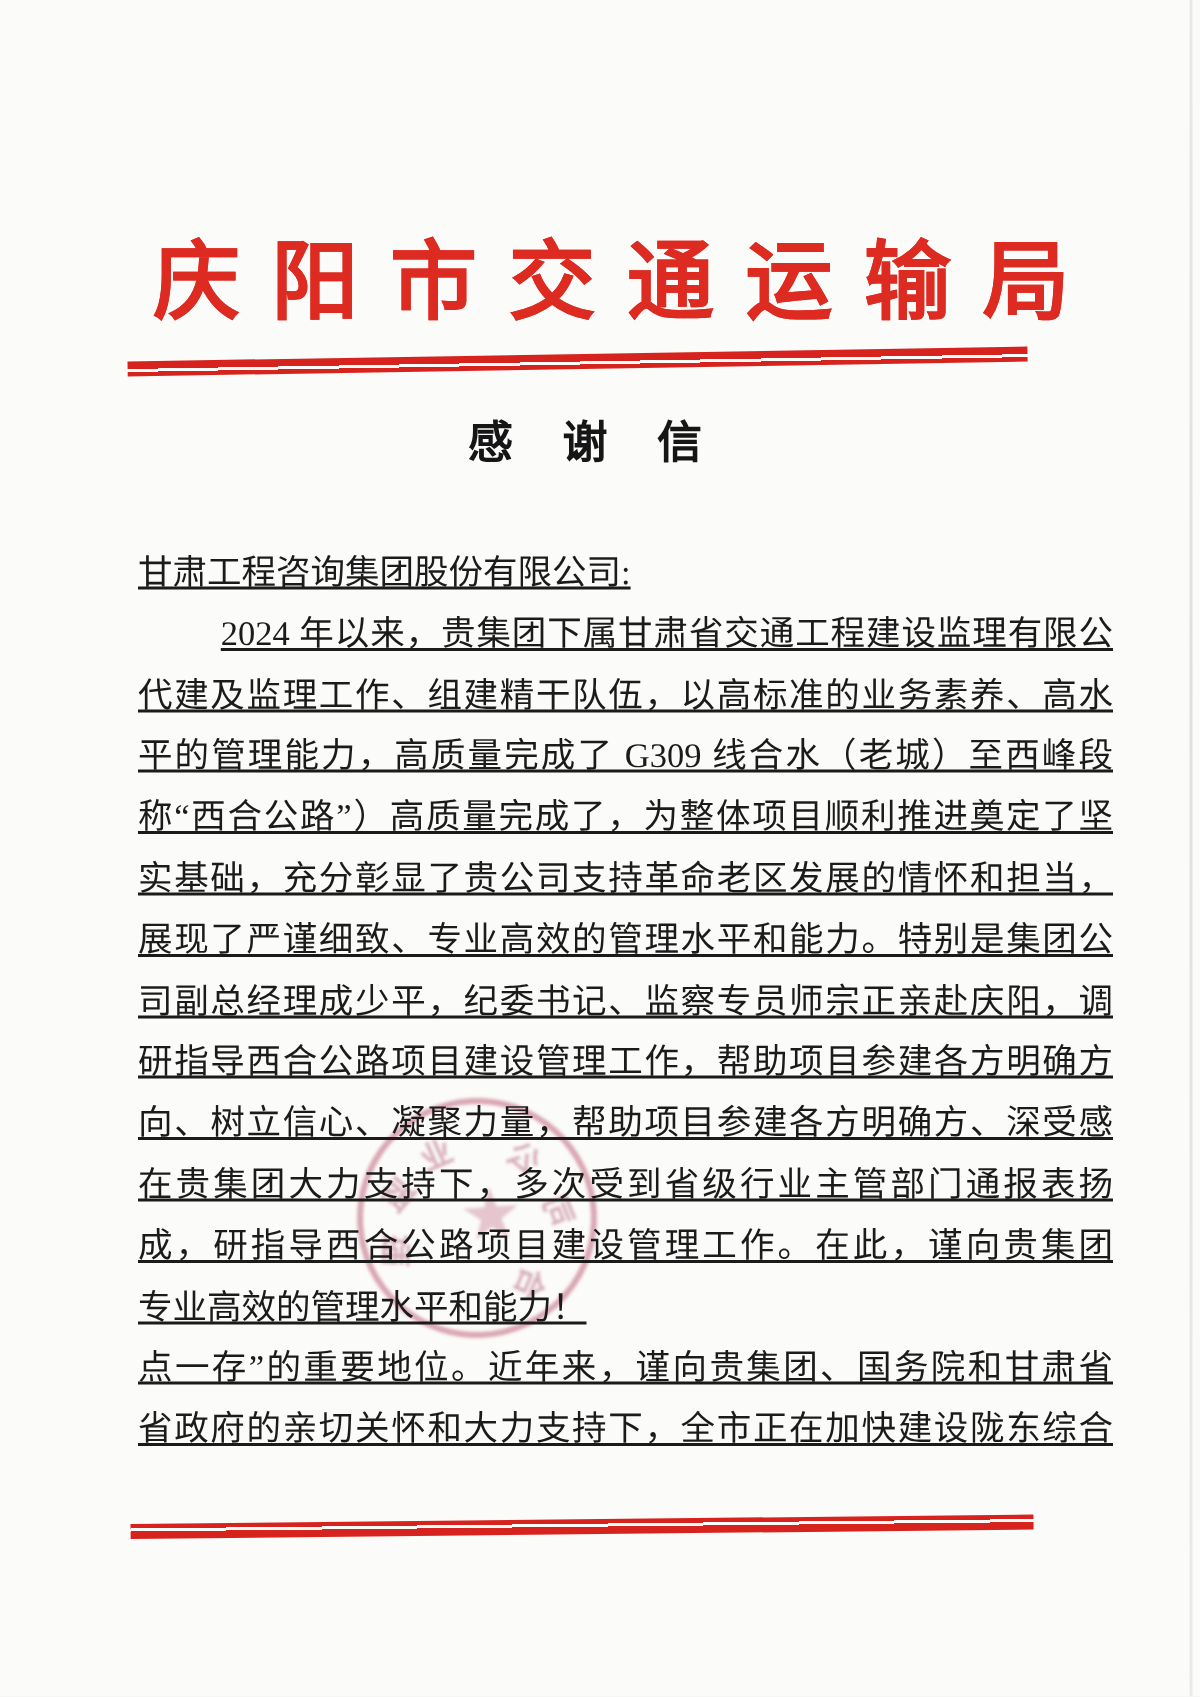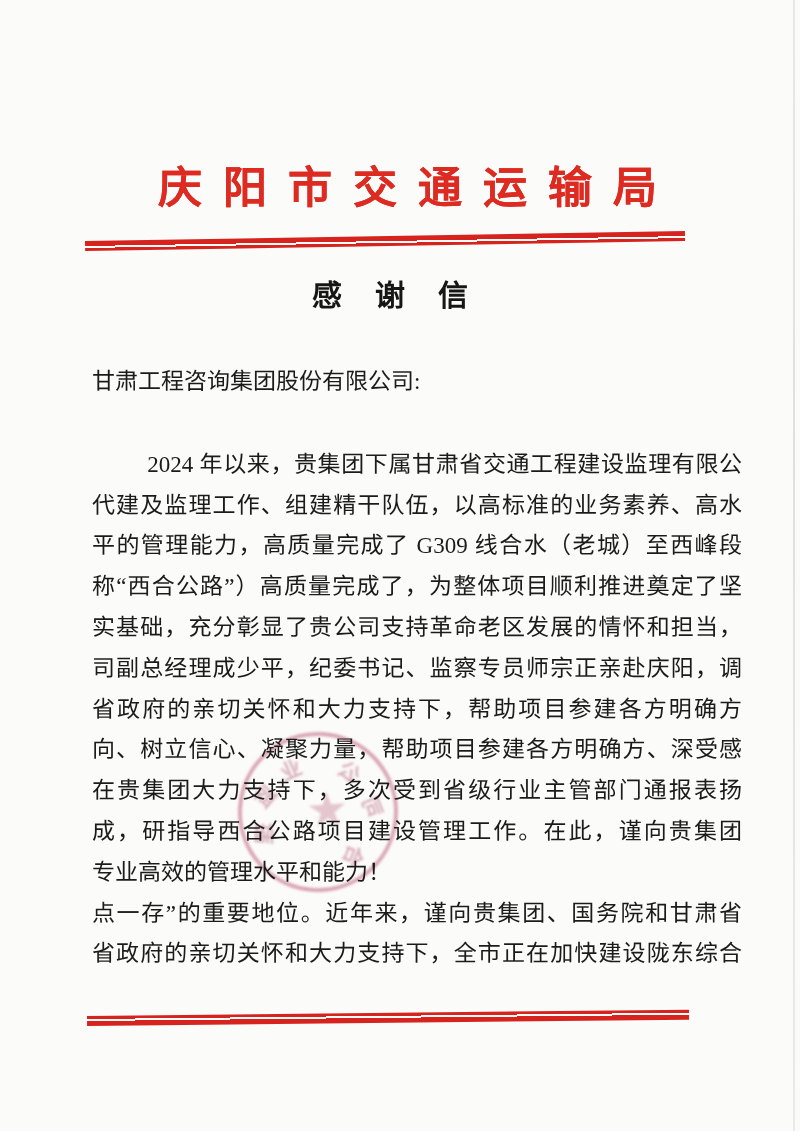--- a/index.html
+++ b/index.html
@@ -16,21 +16,21 @@
   
   .scan-edge{
     position:absolute;top:0;bottom:0;right:5px;width:2px;
     background:linear-gradient(to bottom,#e3e3e1 0%,#d9d9d7 40%,#e6e6e4 100%);
     opacity:.8;
   }
   
   .org-name{
     position:absolute;top:156px;left:0;width:100%;
     text-align:center;
-    font-size:44px;font-weight:900;line-height:66px;
+    font-size:58px;font-weight:900;line-height:66px;
     color:#dd2b22;
     letter-spacing:21px;padding-left:36px;box-sizing:border-box;
     text-shadow:0 0 .4px #dd2b22;
   }
   .rule{position:absolute;height:10px;transform-origin:0 0;}
   .rule-header{
     left:85px;top:241px;width:600px;
     background:linear-gradient(to bottom,#d7231e 0 5px,rgba(0,0,0,0) 5px 7px,#d7231e 7px 10px);
     transform:rotate(-0.95deg);
   }
@@ -52,23 +52,24 @@
   .body-text{
     position:absolute;left:92px;top:362px;width:650px;
     font-size:23px;line-height:40.8px;
     color:#1b1b1b;
     z-index:2;
   }
   .line{
     height:40.8px;white-space:nowrap;
     text-align:justify;text-justify:inter-ideograph;
     text-align-last:left;
+    text-decoration:underline;
   }
   .line.fill{text-align-last:justify;white-space:normal;overflow:hidden;}
-  .line.indent{text-indent:2.4em;margin-top:42px;}
+  .line.indent{text-indent:2.4em;}
   
   .seal{
     position:absolute;left:238px;top:732px;width:160px;height:160px;
     z-index:1;
     filter:blur(1.1px);
     transform:rotate(8deg);
   }
   .seal-ring{
     position:absolute;left:0;top:0;width:152px;height:152px;
     border:4px solid rgba(186,83,112,0.50);
@@ -117,22 +118,23 @@
     <span class="seal-glyph g6">合</span>
   </div>
 
   <div class="body-text">
     <div class="line">甘肃工程咨询集团股份有限公司:</div>
     <div class="line fill indent">2024 年以来，贵集团下属甘肃省交通工程建设监理有限公</div>
     <div class="line fill">代建及监理工作、组建精干队伍，以高标准的业务素养、高水</div>
     <div class="line fill">平的管理能力，高质量完成了 G309 线合水（老城）至西峰段（简</div>
     <div class="line fill">称“西合公路”）高质量完成了，为整体项目顺利推进奠定了坚</div>
     <div class="line fill">实基础，充分彰显了贵公司支持革命老区发展的情怀和担当，</div>
+    <div class="line fill">展现了严谨细致、专业高效的管理水平和能力。特别是集团公</div>
     <div class="line fill">司副总经理成少平，纪委书记、监察专员师宗正亲赴庆阳，调</div>
-    <div class="line fill">省政府的亲切关怀和大力支持下，帮助项目参建各方明确方</div>
+    <div class="line fill">研指导西合公路项目建设管理工作，帮助项目参建各方明确方</div>
     <div class="line fill">向、树立信心、凝聚力量，帮助项目参建各方明确方、深受感动。</div>
     <div class="line fill">在贵集团大力支持下，多次受到省级行业主管部门通报表扬</div>
     <div class="line fill">成，研指导西合公路项目建设管理工作。在此，谨向贵集团</div>
     <div class="line">专业高效的管理水平和能力！</div>
     <div class="line fill">点一存”的重要地位。近年来，谨向贵集团、国务院和甘肃省委、</div>
     <div class="line fill">省政府的亲切关怀和大力支持下，全市正在加快建设陇东综合</div>
   </div>
 
   <div class="rule rule-footer"></div>
 

